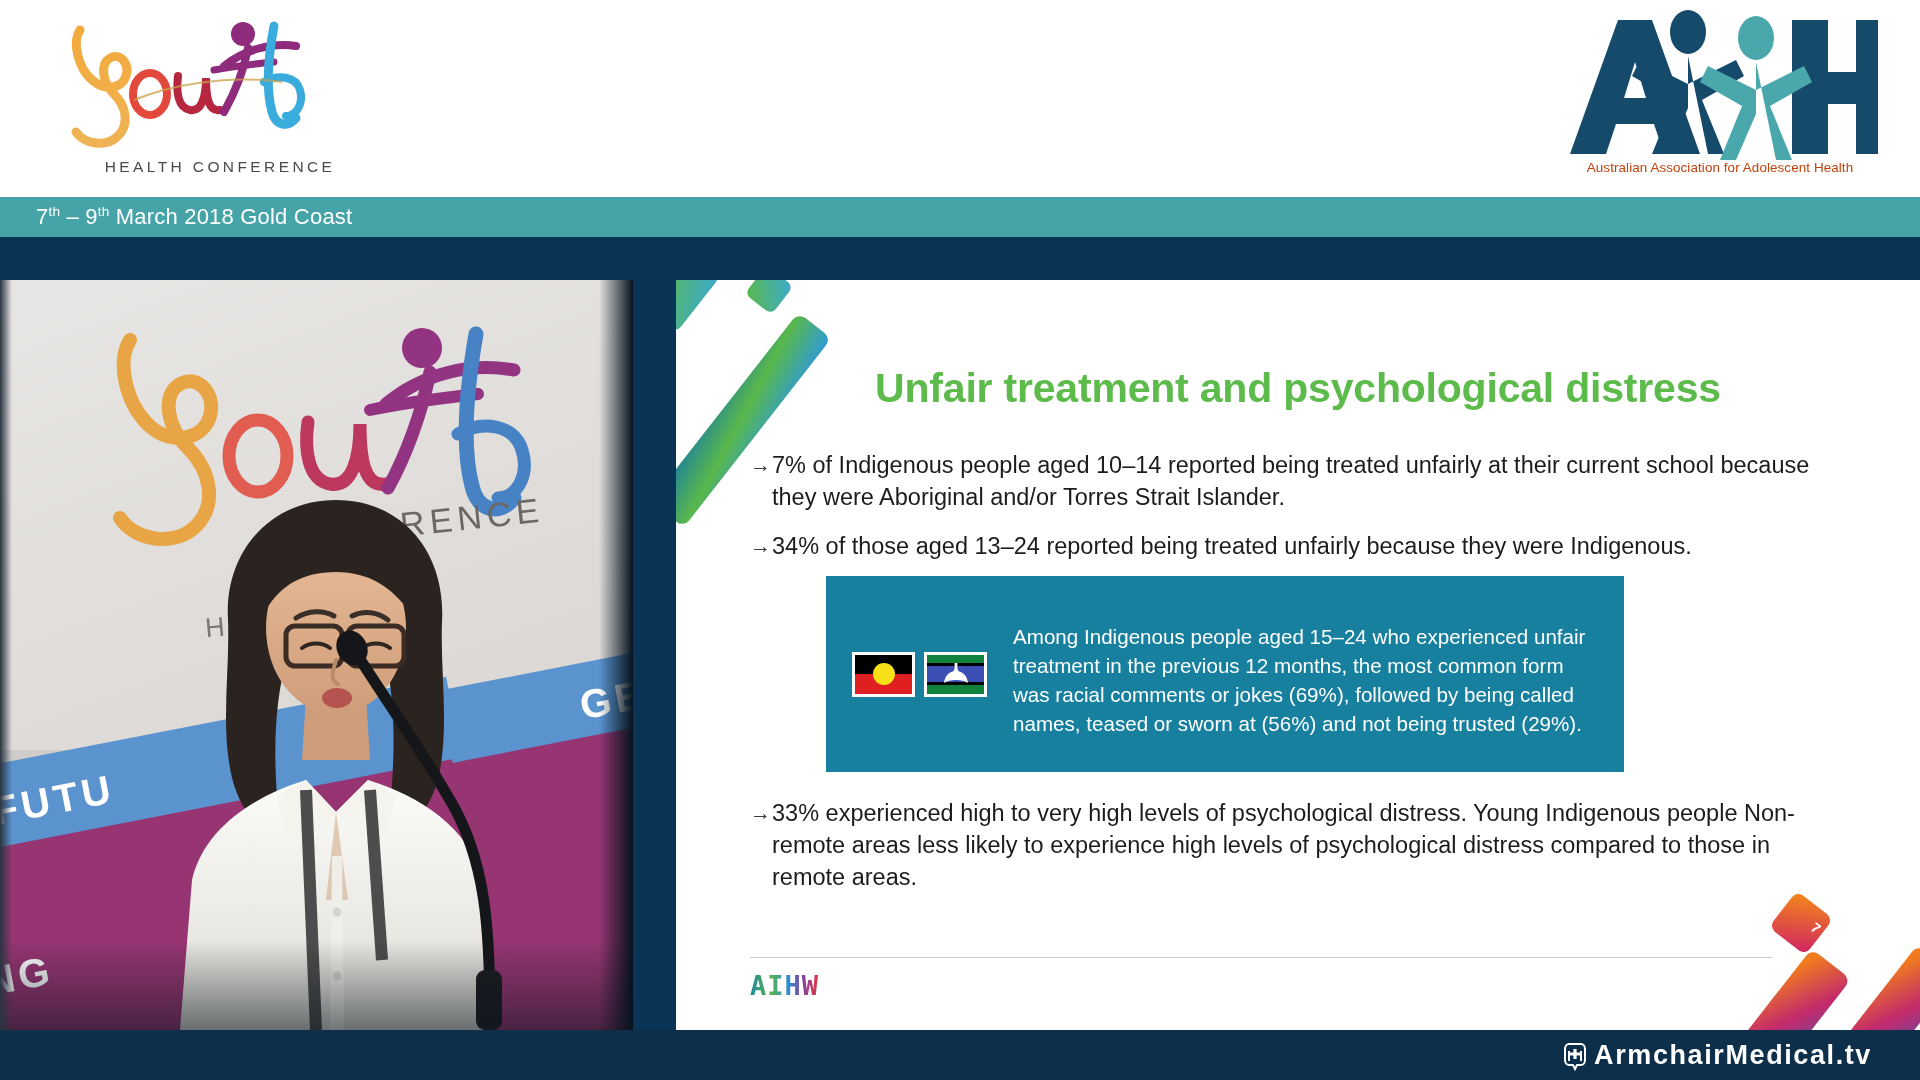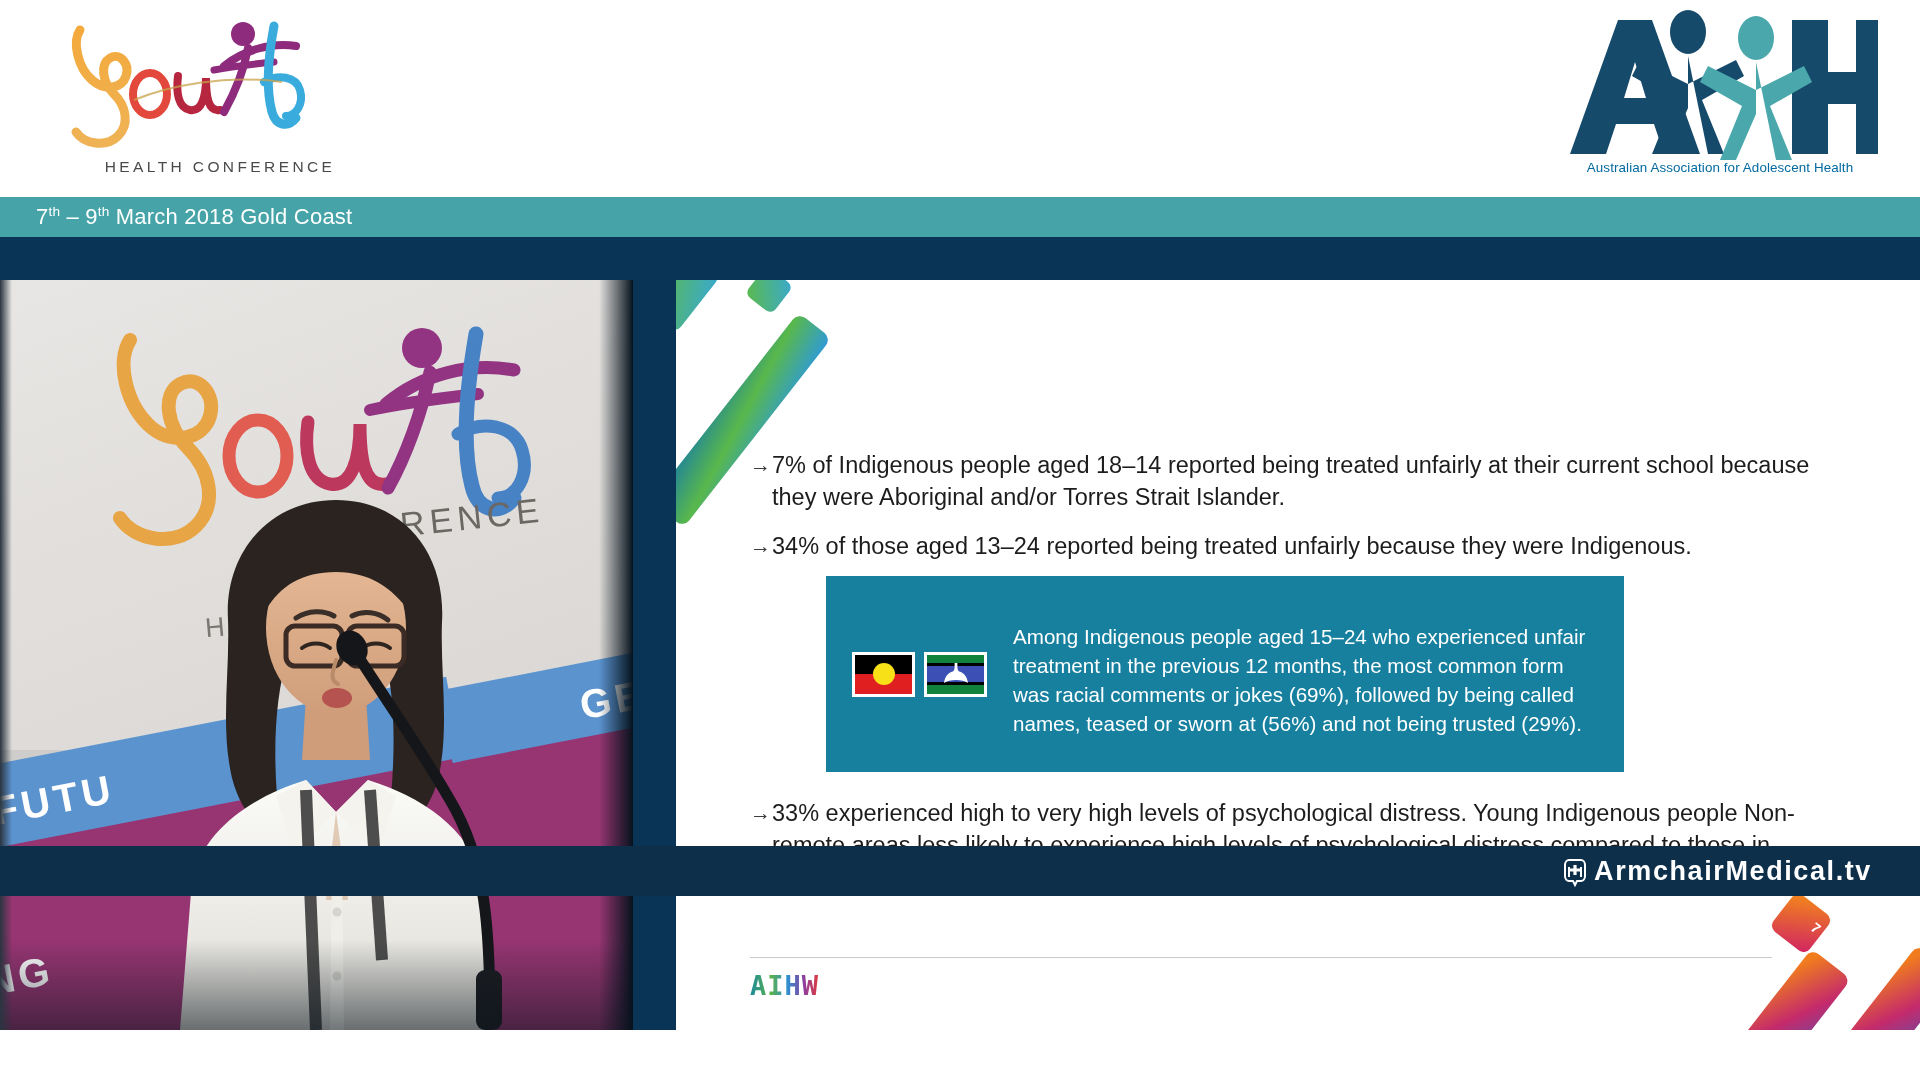--- a/index.html
+++ b/index.html
@@ -1,42 +1,42 @@
 <!DOCTYPE html>
 <html><head>
 <meta charset="utf-8">
 <style>
   * { margin:0; padding:0; box-sizing:border-box; }
   html, body {
     width:1920px; height:1080px; overflow:hidden;
     background:#ffffff;
     font-family:"Liberation Sans", sans-serif;
   }
-  #root { position:relative; width:1920px; height:896px; }
+  #root { position:relative; width:1920px; height:1080px; }
 
   
   .header-white {
     position:absolute; left:0; top:0; width:1920px; height:197px;
     background:#ffffff;
   }
   
   .yhc-logo { position:absolute; left:38px; top:8px; width:320px; height:180px; }
   .yhc-script { position:absolute; left:0; top:0; width:320px; height:148px; }
   .yhc-sub {
     position:absolute; left:52px; top:150px; width:260px;
     text-align:center;
     font-size:15.5px; letter-spacing:3.4px; color:#4a4a4a;
     font-family:"Liberation Sans", sans-serif;
   }
   
   .aaah-logo { position:absolute; right:40px; top:4px; width:320px; height:190px; }
   .aaah-mark { position:absolute; left:0; top:0; width:320px; height:160px; }
   .aaah-tag {
     position:absolute; left:0; top:156px; width:320px;
-    text-align:center; font-size:13.4px; color:#0369a1;
+    text-align:center; font-size:13.4px; color:#c2410c;
     letter-spacing:.1px;
     font-family:"Liberation Sans", sans-serif;
   }
   
   .date-strip {
     position:absolute; left:0; top:197px; width:1920px; height:40px;
     background:#46a4a8;
     display:flex; align-items:center;
   }
   .date-text {
@@ -399,25 +399,26 @@
             <stop offset="0" stop-color="#f2831d"></stop>
               <stop offset="1" stop-color="#d22a5e"></stop>
           </linearGradient>
         </defs>
         <rect x="58" y="20" width="46" height="46" rx="8" fill="url(#g4)" transform="rotate(38 81 43)"></rect>
         <rect x="34" y="66" width="50" height="170" rx="9" fill="url(#g3)" transform="rotate(38 59 151)"></rect>
         <rect x="140" y="62" width="50" height="170" rx="9" fill="url(#g3)" transform="rotate(38 165 147)"></rect>
       </svg>
       <div class="slide-num">7</div>
 
+      <div class="slide-title">Unfair treatment and psychological distress</div>
 
       <div class="bullets">
         <div class="bullet">
           <span class="arrow">→</span>
-          <span class="btext">7% of Indigenous people aged 18–14 reported being treated unfairly at their current school because they were Aboriginal and/or Torres Strait Islander.</span>
+          <span class="btext">7% of Indigenous people aged 10–14 reported being treated unfairly at their current school because they were Aboriginal and/or Torres Strait Islander.</span>
         </div>
         <div class="bullet">
           <span class="arrow">→</span>
           <span class="btext">34% of those aged 13–24 reported being treated unfairly because they were Indigenous.</span>
         </div>
       </div>
 
       <div class="callout">
         <div class="flags">
           <div class="flag">

